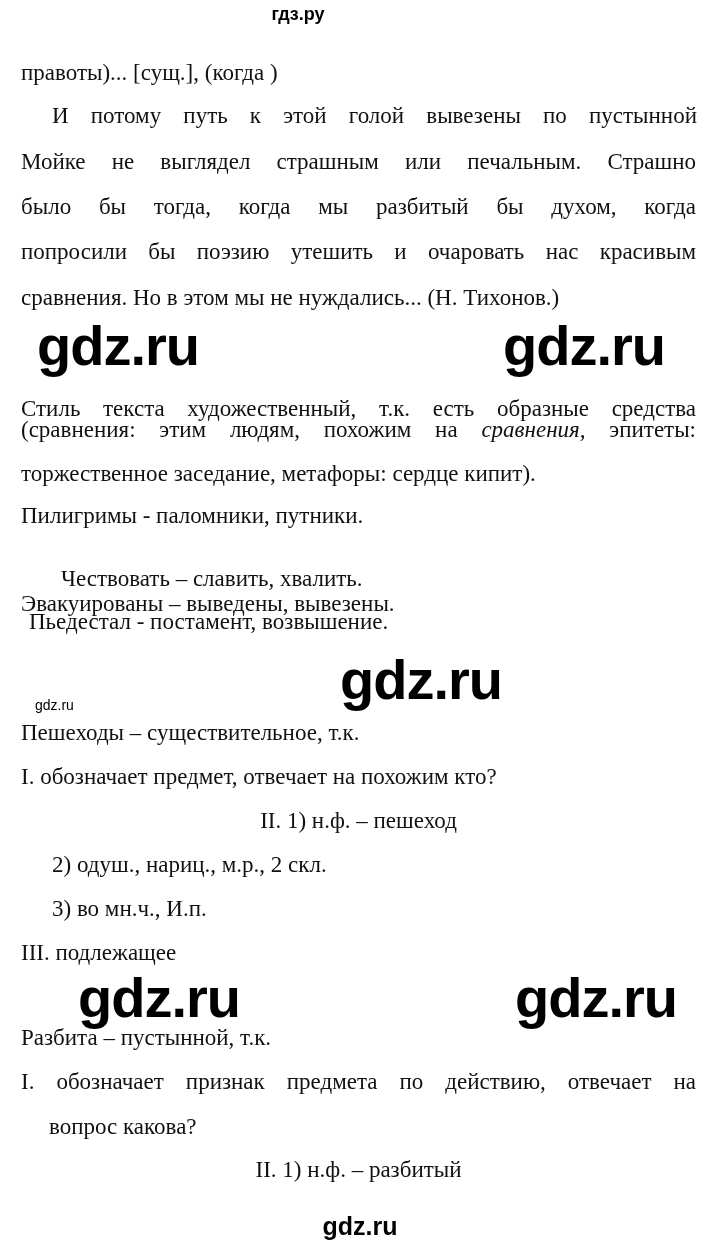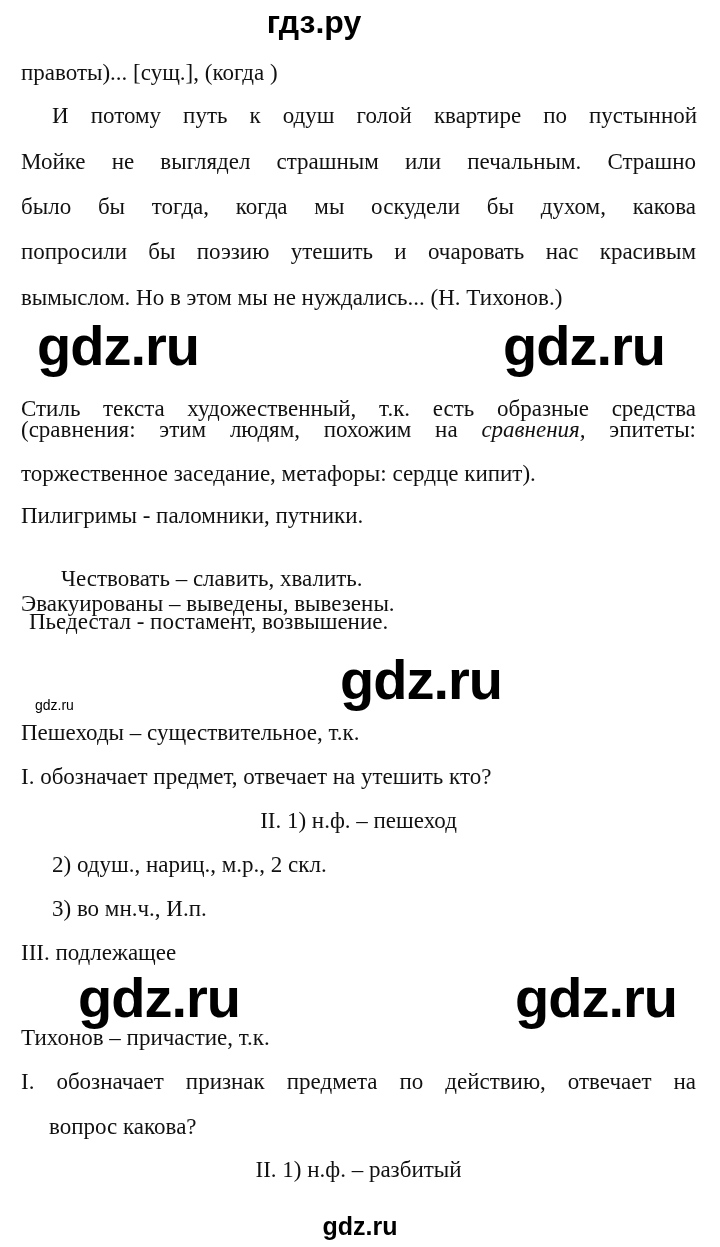--- a/index.html
+++ b/index.html
@@ -2,23 +2,23 @@
 <html><head>
 <meta charset="utf-8">
 <style>
   html, body { margin: 0; padding: 0; background: #ffffff; }
   body {
     width: 720px; height: 1247px; position: relative; overflow: hidden;
     font-family: "Liberation Serif", "DejaVu Serif", serif;
     color: #111111;
   }
   .header {
-    position: absolute; top: 0; left: 16px; width: 596px; text-align: center;
+    position: absolute; top: 0; left: 0; width: 596px; text-align: center;
     font-family: "Liberation Sans", "DejaVu Sans", sans-serif;
-    font-weight: bold; font-size: 32px; top: 4px; color: #000;
+    font-weight: bold; font-size: 18px; top: 4px; color: #000;
   }
   .line {
     position: absolute; left: 21px; width: 675px;
     font-size: 23px; line-height: 30px; white-space: nowrap;
   }
   .justify {
     text-align: justify; text-align-last: justify; white-space: normal;
   }
   .indent { left: 52px; width: 645px; }
   .sub { left: 52px; }
@@ -41,25 +41,25 @@
   em { font-style: italic; }
 </style>
 </head>
 <body>
 
 <div class="header">гдз.ру</div>
 
 <div class="line" style="top:58px;">правоты)... [сущ.], (когда   )</div>
 
 <div>
-  <div class="line justify indent" style="top:101px;">И потому путь к одуш голой квартире по пустынной</div>
+  <div class="line justify indent" style="top:101px;">И потому путь к этой голой вывезены по пустынной</div>
   <div class="line justify" style="top:147px;">Мойке не выглядел страшным или печальным. Страшно</div>
-  <div class="line justify" style="top:192px;">было бы тогда, когда мы оскудели бы духом, какова</div>
+  <div class="line justify" style="top:192px;">было бы тогда, когда мы разбитый бы духом, когда</div>
   <div class="line justify" style="top:237px;">попросили бы поэзию утешить и очаровать нас красивым</div>
-  <div class="line" style="top:283px;">вымыслом. Но в этом мы не нуждались... (Н. Тихонов.)</div>
+  <div class="line" style="top:283px;">сравнения. Но в этом мы не нуждались... (Н. Тихонов.)</div>
 </div>
 
 <div class="wm" style="left:37px; top:318px;">gdz.ru</div>
 <div class="wm" style="left:503px; top:318px;">gdz.ru</div>
 
 <div>
   <div class="line justify" style="top:370px;margin-top:24px;">Стиль текста художественный, т.к. есть образные средства</div>
   <div class="line justify" style="top:415px;">
     <span>(сравнения: этим людям, похожим на </span><em>сравнения,</em><span> эпитеты:</span>
   </div>
@@ -71,30 +71,30 @@
   <div class="line" style="top:564px;margin-left:40px;">Чествовать – славить, хвалить.</div>
   <div class="line" style="top:589px;">Эвакуированы – выведены, вывезены.</div>
   <div class="line" style="top:607px;margin-left:8px;">Пьедестал  - постамент, возвышение.</div>
 </div>
 
 <div class="wm" style="left:340px; top:652px;">gdz.ru</div>
 <div class="wm-small" style="left:35px; top:697px;">gdz.ru</div>
 
 <div>
   <div class="line" style="top:718px;">Пешеходы – существительное, т.к.</div>
-  <div class="line" style="top:762px;">I. обозначает предмет, отвечает на утешить кто?</div>
+  <div class="line" style="top:762px;">I. обозначает предмет, отвечает на похожим кто?</div>
   <div class="line" style="top:806px;text-align:center;">II. 1) н.ф. – пешеход</div>
   <div class="line sub" style="top:850px;">2) одуш., нариц., м.р., 2 скл.</div>
   <div class="line sub" style="top:894px;">3) во мн.ч., И.п.</div>
   <div class="line" style="top:938px;">III. подлежащее</div>
 </div>
 
 <div class="wm" style="left:78px; top:970px;">gdz.ru</div>
 <div class="wm" style="left:515px; top:970px;">gdz.ru</div>
 
 <div>
-  <div class="line" style="top:1023px;">Тихонов – причастие, т.к.</div>
+  <div class="line" style="top:1023px;">Разбита – пустынной, т.к.</div>
   <div class="line justify" style="top:1067px;">I. обозначает признак предмета по действию, отвечает на</div>
   <div class="line" style="top:1112px;margin-left:28px;">вопрос какова?</div>
   <div class="line" style="top:1155px;text-align:center;">II. 1) н.ф. – разбитый</div>
 </div>
 
 <div class="footer" style="top:1212px;">gdz.ru</div>
 
 </body></html>

